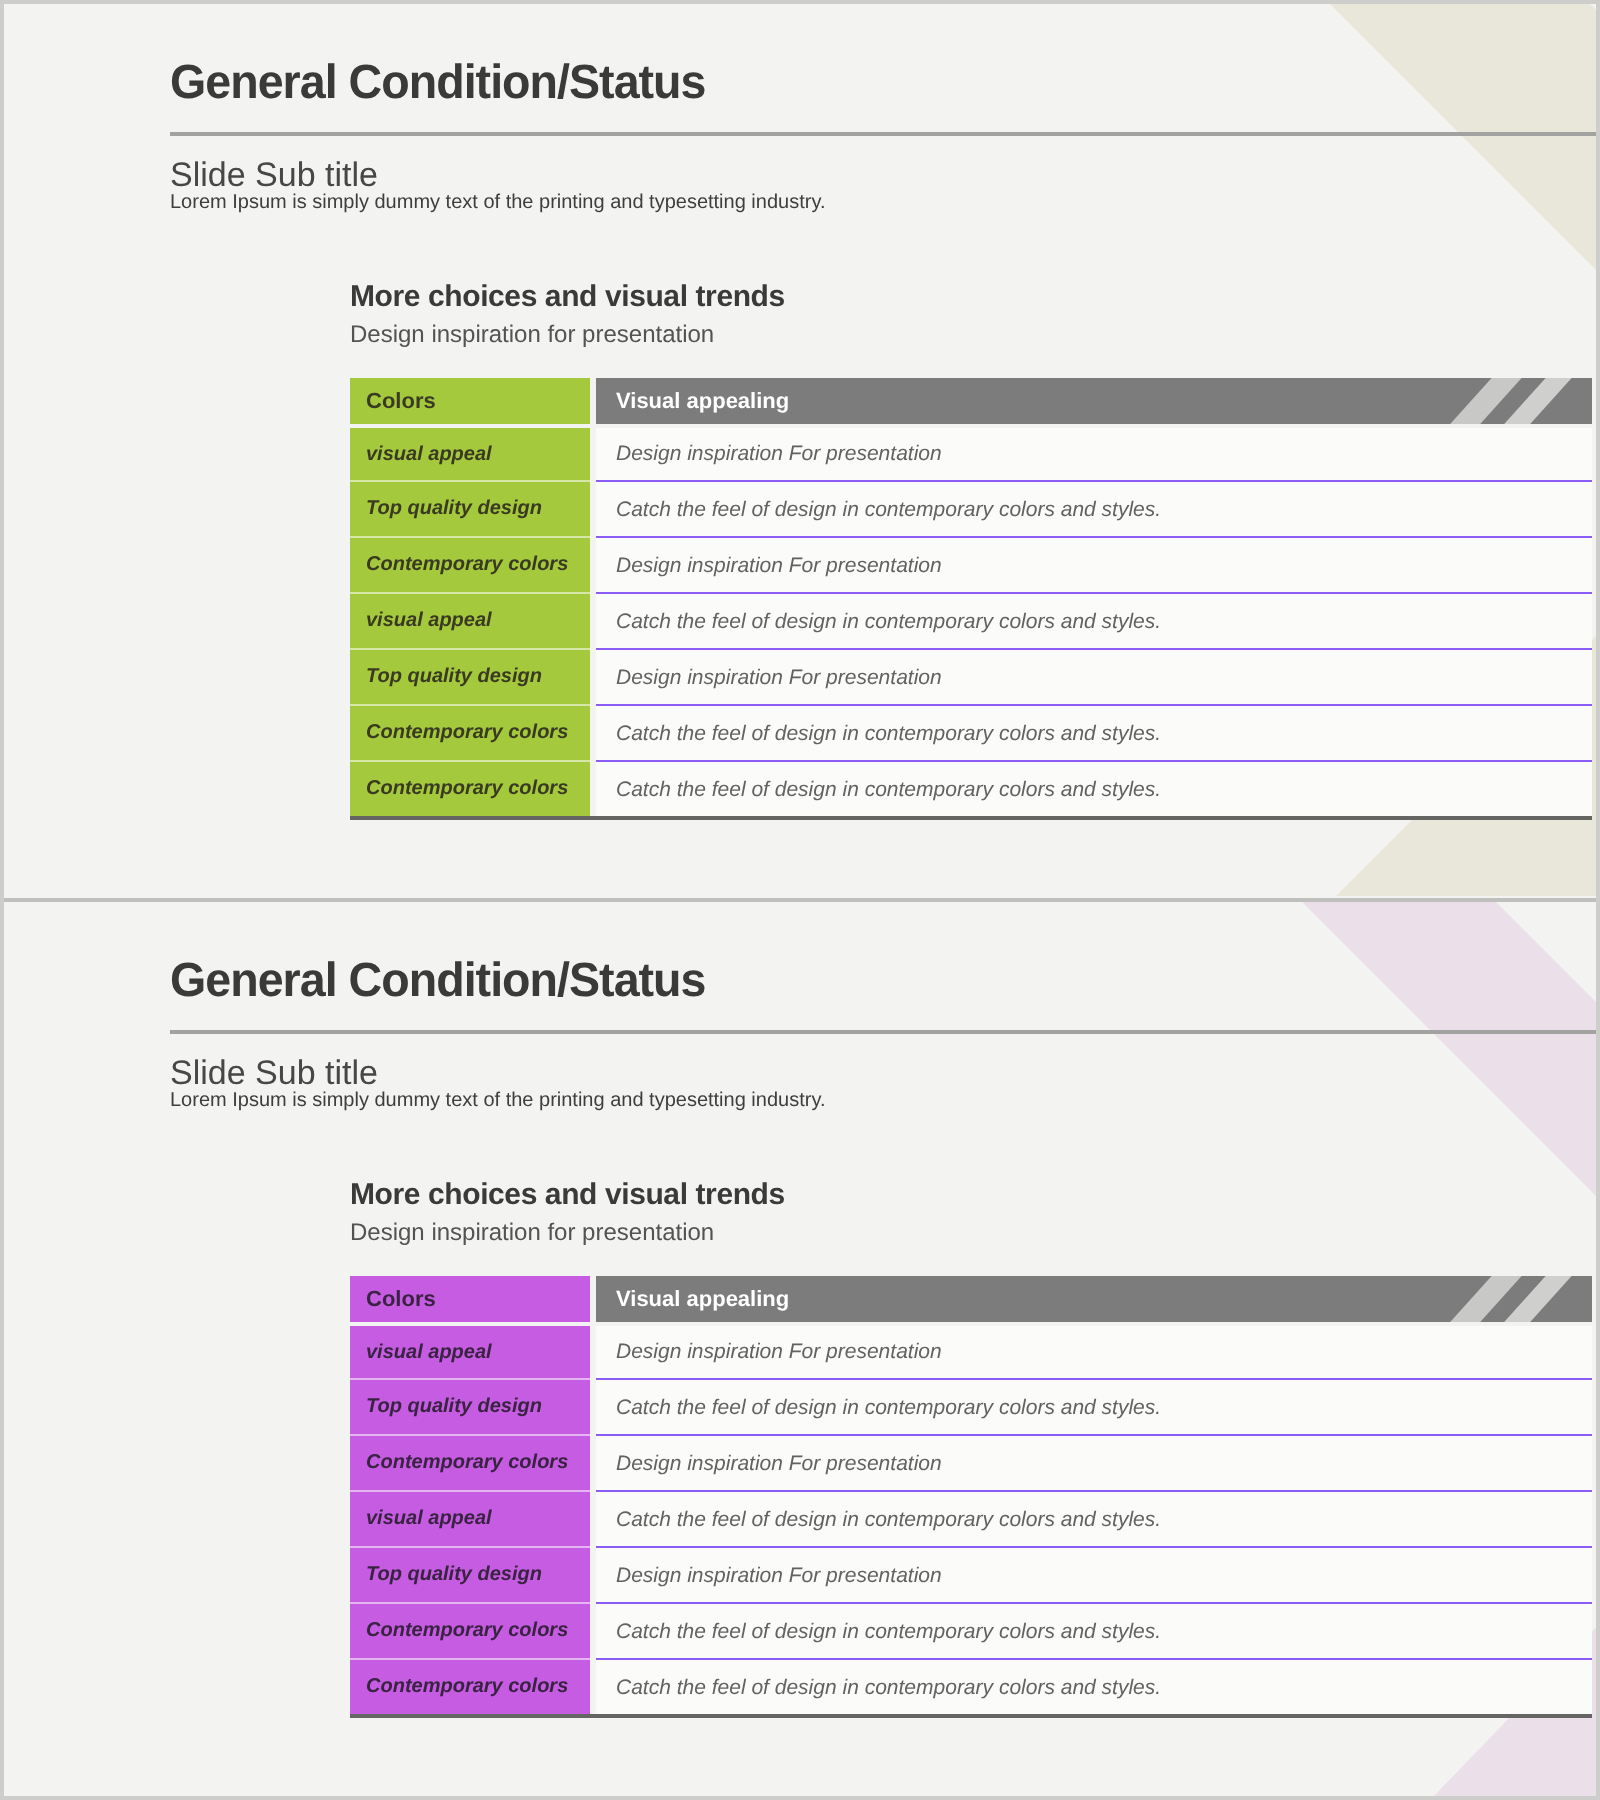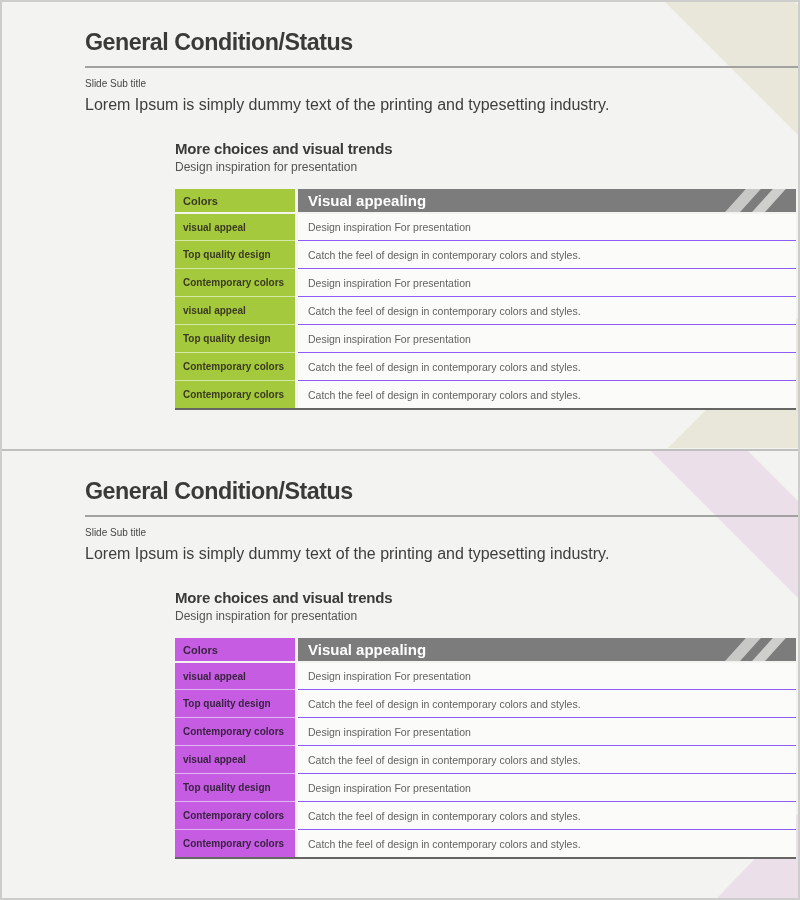--- a/index.html
+++ b/index.html
@@ -11,22 +11,22 @@
   .slide { position:relative; width:796px; height:447px; background:var(--bg,#f3f3f1); overflow:hidden;margin-left:48px; }
   .slide-sep { height:2px; background:#bfbfbd; position:relative; z-index:4; }
   .deco { position:absolute; left:0; top:0; width:100%; height:100%; z-index:0; }
 
   .title {
     position:absolute; left:35px; top:26px; z-index:2; margin:0;
     font-size:24px; font-weight:700; letter-spacing:-0.5px; color:var(--title,#3a3a38);
     transform:scaleX(0.97); transform-origin:left center; white-space:nowrap;
   }
   .rule { position:absolute; left:35px; top:64px; width:726px; height:2px; background:var(--rule,#a2a2a0); z-index:2; }
-  .subtitle { position:absolute; left:35px; top:76px; z-index:2; font-size:10px; color:#47474 5; color:#474745; }
-  .desc { position:absolute; left:35px; top:94px; z-index:2; font-size:16px; color:#3e3e3c; }
+  .subtitle { position:absolute; left:35px; top:76px; z-index:2; font-size:17px; color:#47474 5; color:#474745; }
+  .desc { position:absolute; left:35px; top:94px; z-index:2; font-size:10px; color:#3e3e3c; }
 
   .pagebox {
     position:absolute; right:0; top:40px; width:21px; height:47px; z-index:3;
     background:var(--pagebox-bg,#1c1c1c); color:var(--pagebox-text,#dedede);
     display:flex; align-items:flex-end; justify-content:center;
     padding-bottom:6px; box-sizing:border-box; font-size:12px;
   }
 
   .content { position:absolute; left:87px; top:138px; width:621px; z-index:2;padding-left:38px; }
   .sec-heading { margin:0; font-size:15px; font-weight:700; color:var(--title,#3a3a38); letter-spacing:-0.2px; }
@@ -37,33 +37,33 @@
   .thead { display:flex; height:23px; }
   .cell-l {
     width:120px; flex:0 0 120px; background:var(--accent,#a5c93d); color:var(--accent-text,#35351f);
     display:flex; align-items:center; padding-left:8px; box-sizing:border-box;
     font-weight:700; white-space:nowrap; overflow:hidden;
   }
   .gap { flex:0 0 3px; }
   .thead .cell-l { font-size:11px; }
   .thead .cell-r {
     flex:1; position:relative; overflow:hidden; background:var(--head-bg,#7c7c7c);
-    color:var(--head-text,#ffffff); font-weight:700; font-size:15px;
+    color:var(--head-text,#ffffff); font-weight:700; font-size:11px;
     display:flex; align-items:center; padding-left:10px;
   }
   .stripes { position:absolute; right:0; top:0; width:85px; height:100%; }
   .stripes i {
     position:absolute; top:-6px; height:36px; display:block;
     background:#c8c8c6; transform:skewX(-42deg);
   }
   .stripes .s1 { right:46px; width:15px; }
   .stripes .s2 { right:21px; width:13px; background:#cfcfcd; }
 
   .tbody { border-bottom:2px solid #656563; }
-  .row { display:flex; height:28px; }
+  .row { display:flex; height:28px;font-style:italic; }
   .row .cell-l { font-size:10px; }
   .row .cell-r {
     flex:1; background:var(--row-bg,#fbfbfa); color:var(--row-text,#626260);
     font-size:10.5px; display:flex; align-items:center; padding-left:10px;
   }
   .row:not(:first-child) .cell-l { border-top:1px solid rgba(255,255,255,0.55); }
   .row:not(:first-child) .cell-r { border-top:1px solid #8b5cf6; }
   .row .cell-l, .row .cell-r { box-sizing:border-box; }
   .tbody .row:first-child .cell-r,
   .tbody .row:first-child .cell-l { border-top:2px solid var(--bg,#f3f3f1); }

